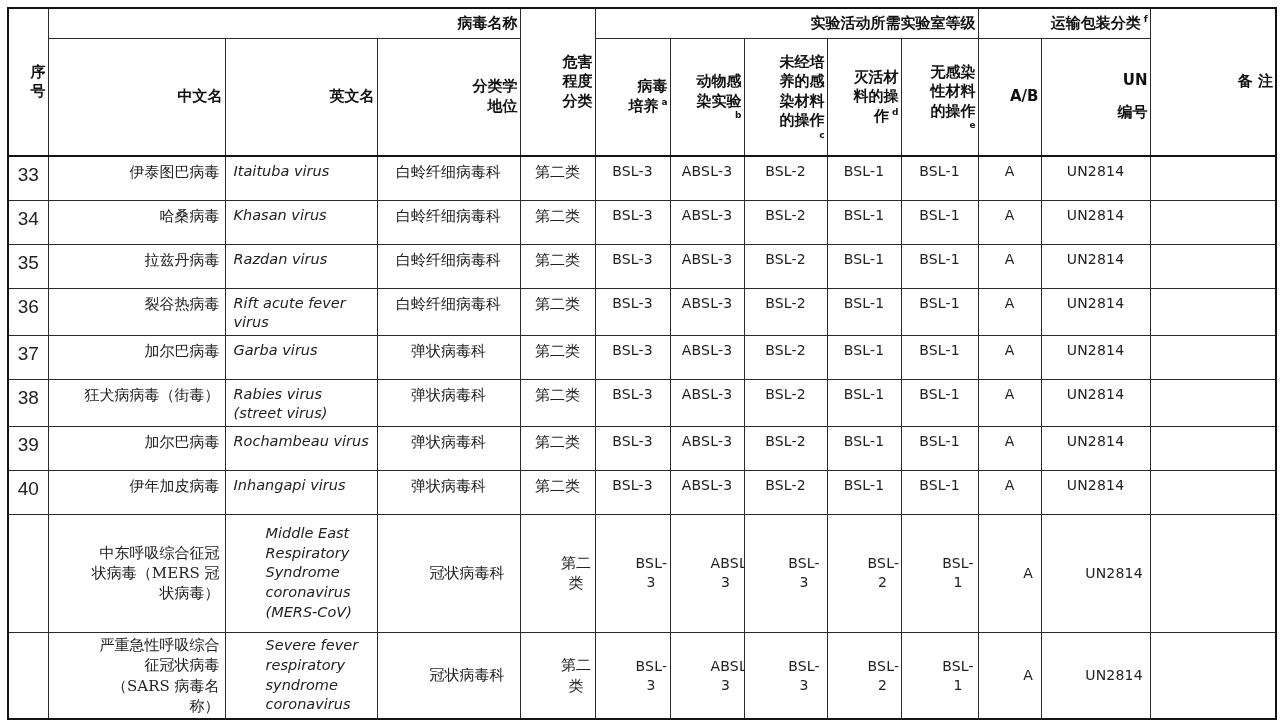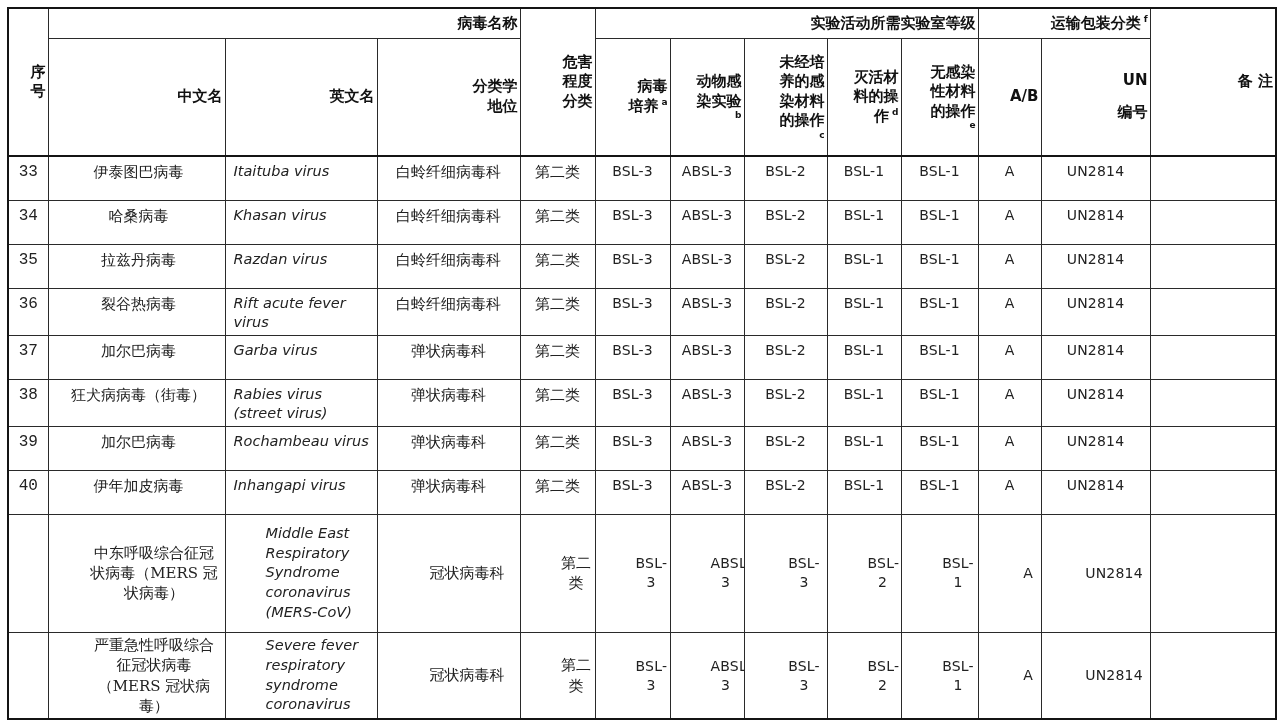--- a/index.html
+++ b/index.html
@@ -68,26 +68,26 @@
     line-height: 1.35;
     color: #222;
   }
   tbody tr { height: 44px; }
   tbody tr:nth-child(9)  { height: 118px; }
   tbody tr:nth-child(10) { height: 87px; }
   tbody tr:nth-child(9) td,
   tbody tr:nth-child(10) td { vertical-align: middle; padding-top: 2px; padding-left: 40px; }
 
   td.c-seq {
-    font-family: Liberation Mono, monospace;
-    font-size: 16px;
+    font-family: Liberation Sans, sans-serif;
+    font-size: 19px;
     margin-top: 10px;
   }
   td.c-cn {
-    text-align: center;
+    text-align: right;
     padding-left: 9px;
     padding-right: 5px;
     font-family: "DejaVu Serif", "Liberation Serif", serif;
   }
   td.c-en {
     text-align: left;
     padding-left: 8px;
     padding-right: 4px;
     font-style: italic;
     font-size: 14.5px;
@@ -298,21 +298,21 @@
     <td class="c-bsl">BSL-3</td>
     <td class="c-bsl">BSL-2</td>
     <td class="c-bsl">BSL-1</td>
     <td class="c-ab">A</td>
     <td class="c-un">UN2814</td>
     <td class="c-rm"></td>
   </tr>
 
   <tr>
     <td class="c-seq">42</td>
-    <td class="c-cn">严重急性呼吸综合征冠状病毒（MERS 冠状病毒）</td>
+    <td class="c-cn">严重急性呼吸综合征冠状病毒（SARS 病毒名称）</td>
     <td class="c-en">Severe fever respiratory syndrome coronavirus</td>
     <td class="c-tax">冠状病毒科</td>
     <td class="c-hz">第二类</td>
     <td class="c-bsl">BSL-3</td>
     <td class="c-bsl">ABSL-3</td>
     <td class="c-bsl">BSL-3</td>
     <td class="c-bsl">BSL-2</td>
     <td class="c-bsl">BSL-1</td>
     <td class="c-ab">A</td>
     <td class="c-un">UN2814</td>

